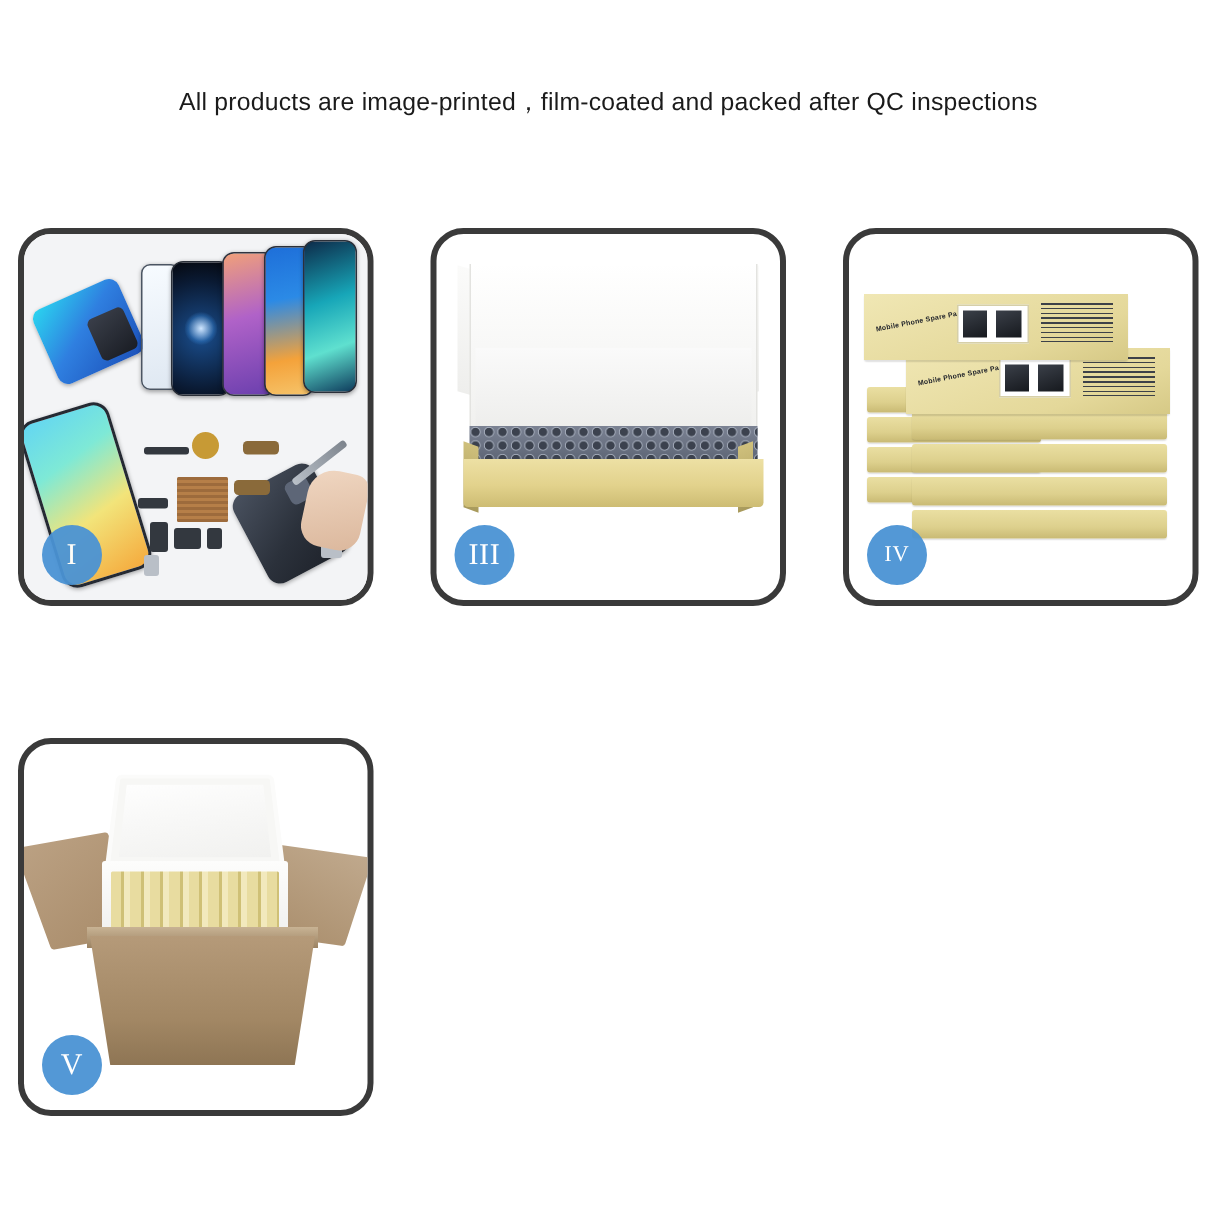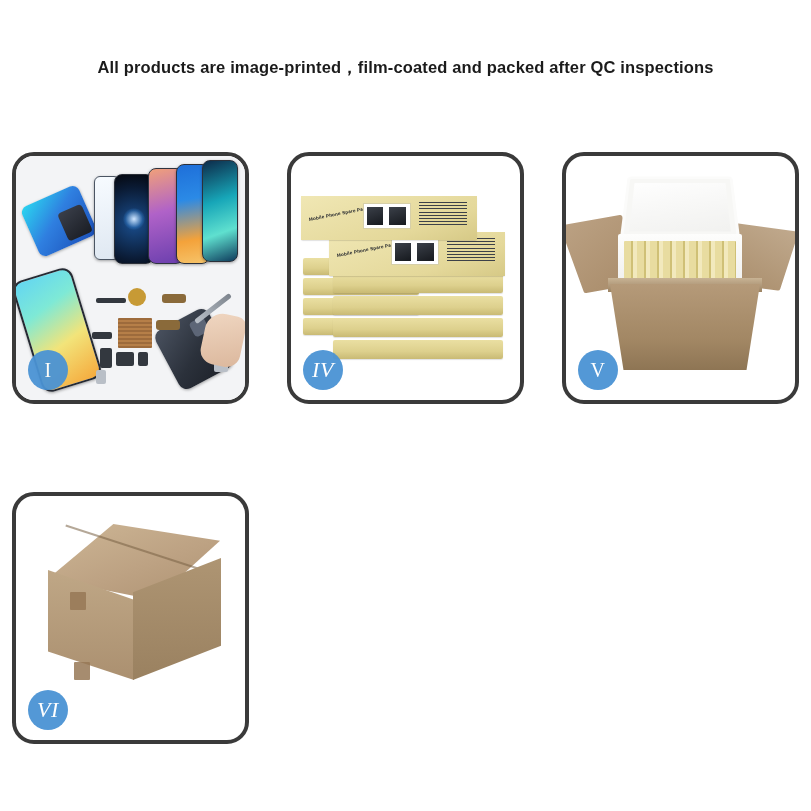--- a/index.html
+++ b/index.html
@@ -31,21 +31,21 @@
     font-size: 38px;
     font-weight: bold;
     letter-spacing: 1.2px;
     color: #161616;
     line-height: 1.05;
     white-space: nowrap;
   }
   .subtitle {
     margin-top: 13px;
     font-size: 16.5px;
-    font-weight: bold;
+    font-weight: normal;
     letter-spacing: 0.15px;
     color: #1b1b1b;
     white-space: nowrap;
   }
 
   
   .grid {
     position: absolute;
     left: 12px;
     top: 152px;
@@ -85,21 +85,21 @@
     color: #ffffff;
     display: flex;
     align-items: center;
     justify-content: center;
     font-family: "Liberation Serif", "DejaVu Serif", serif;
     font-size: 20px;
     letter-spacing: 0.5px;
     z-index: 40;
     opacity: 0.95;
   }
-  .badge.wide { font-size: 22px; font-style: italic; }
+  .badge.wide { font-size: 15px; }
 
   
   .p1-bg { position: absolute; inset: 0; background: #f3f4f6; }
   .scr {
     position: absolute;
     border-radius: 8px;
     box-shadow: 0 1px 3px rgba(0,0,0,.35);
   }
   .scr.blue-film {
     left: 12px; top: 38px; width: 62px; height: 54px;
@@ -390,20 +390,33 @@
         <div class="chip light" style="left:80px;top:214px;width:10px;height:14px;"></div>
         <div class="chip" style="left:122px;top:196px;width:10px;height:14px;"></div>
         <div class="chip light" style="left:198px;top:206px;width:14px;height:10px;"></div>
         <div class="tweezer"></div>
         <div class="hand"></div>
       </div>
       <div class="badge">I</div>
     </div>
 
 
+    <div class="panel">
+      <div class="panel-stage">
+        <div class="p3-flapL"></div>
+        <div class="p3-flapR"></div>
+        <div class="p3-lidback"></div>
+        <div class="p3-foam"></div>
+        <div class="p3-tray-top"></div>
+        <div class="p3-tray-edgeL"></div>
+        <div class="p3-tray-edgeR"></div>
+        <div class="p3-tray-front"></div>
+      </div>
+      <div class="badge">III</div>
+    </div>
 
     <div class="panel">
       <div class="panel-stage">
         <div class="stack">
 
           <div class="sbox" style="left:4px;top:78px;width:116px;height:17px;"></div>
           <div class="sbox" style="left:4px;top:98px;width:116px;height:17px;"></div>
           <div class="sbox" style="left:4px;top:118px;width:116px;height:17px;"></div>
           <div class="sbox" style="left:4px;top:138px;width:116px;height:17px;"></div>
 
@@ -443,26 +456,15 @@
         <div class="p5-foam-lid"></div>
         <div class="p5-foam-box">
           <div class="p5-contents"></div>
         </div>
         <div class="p5-rim"></div>
         <div class="p5-body"></div>
       </div>
       <div class="badge">V</div>
     </div>
 
-    <div class="panel">
-      <div class="panel-stage">
-        <div class="p6-top"></div>
-        <div class="p6-seam"></div>
-        <div class="p6-left"></div>
-        <div class="p6-right"></div>
-        <div class="p6-tape" style="left:54px;top:96px;"></div>
-        <div class="p6-tape" style="left:58px;top:166px;"></div>
-      </div>
-      <div class="badge wide">VI</div>
-    </div>
 
   </div>
 </div>
 
 </body></html>

